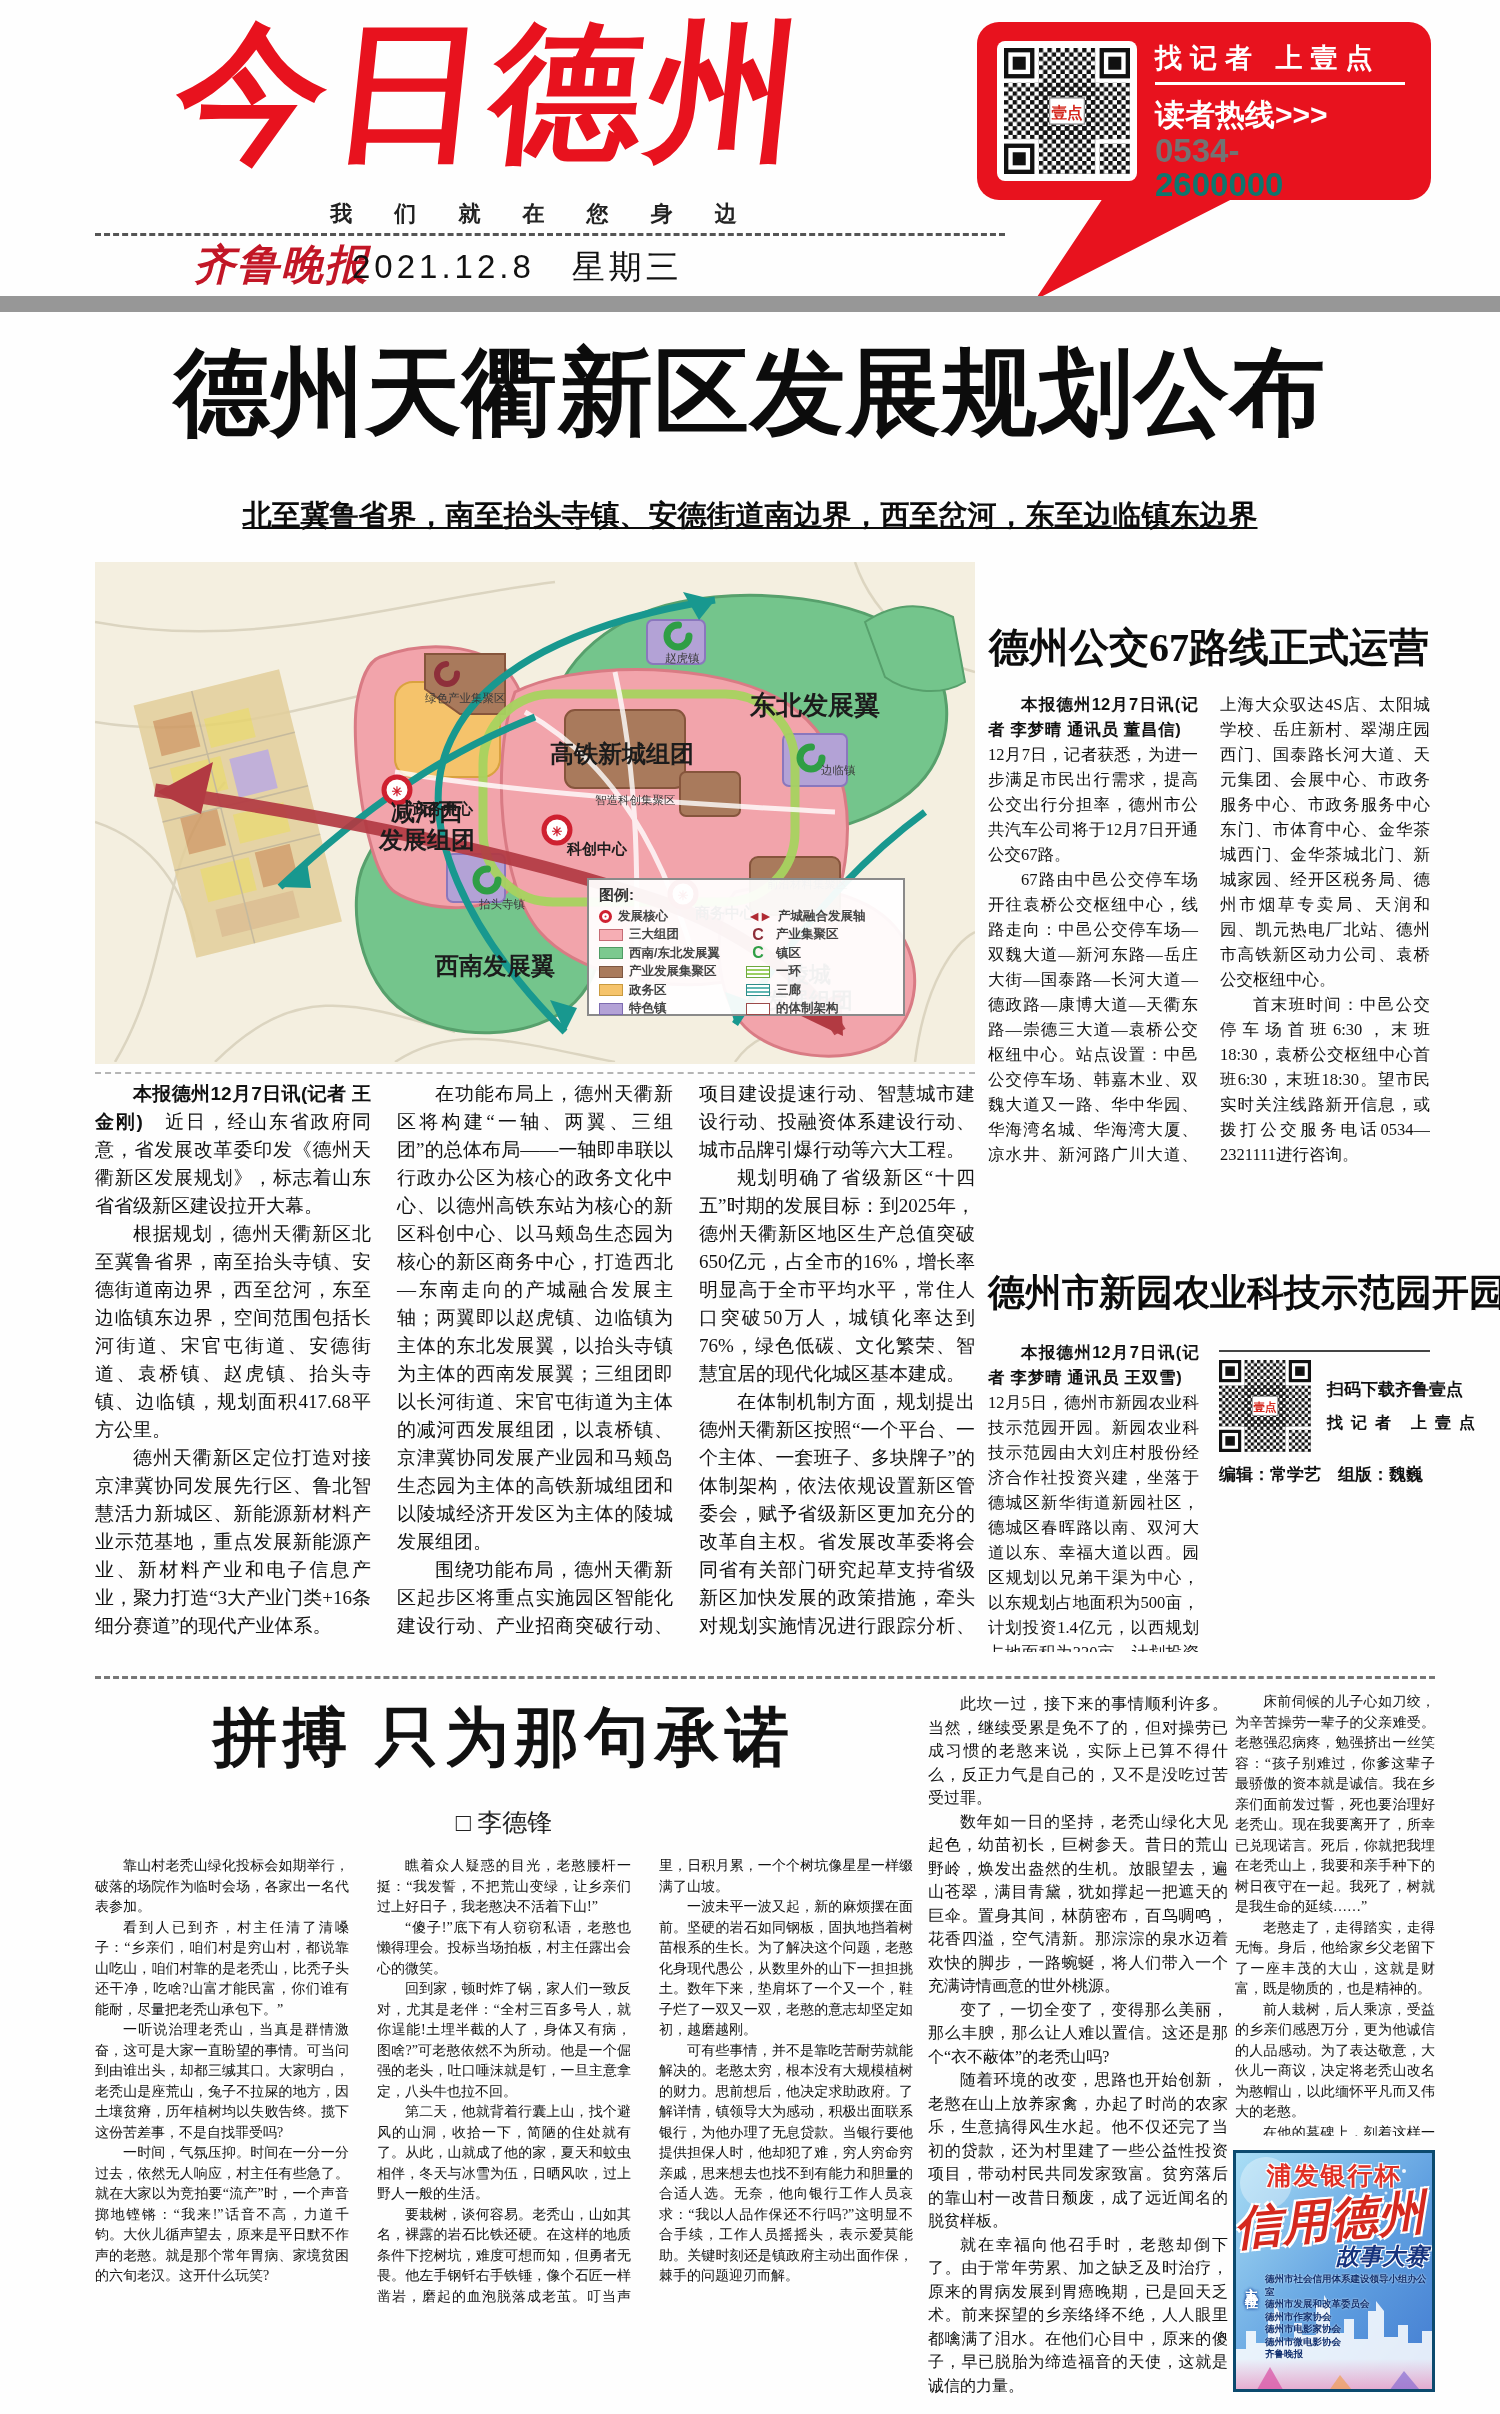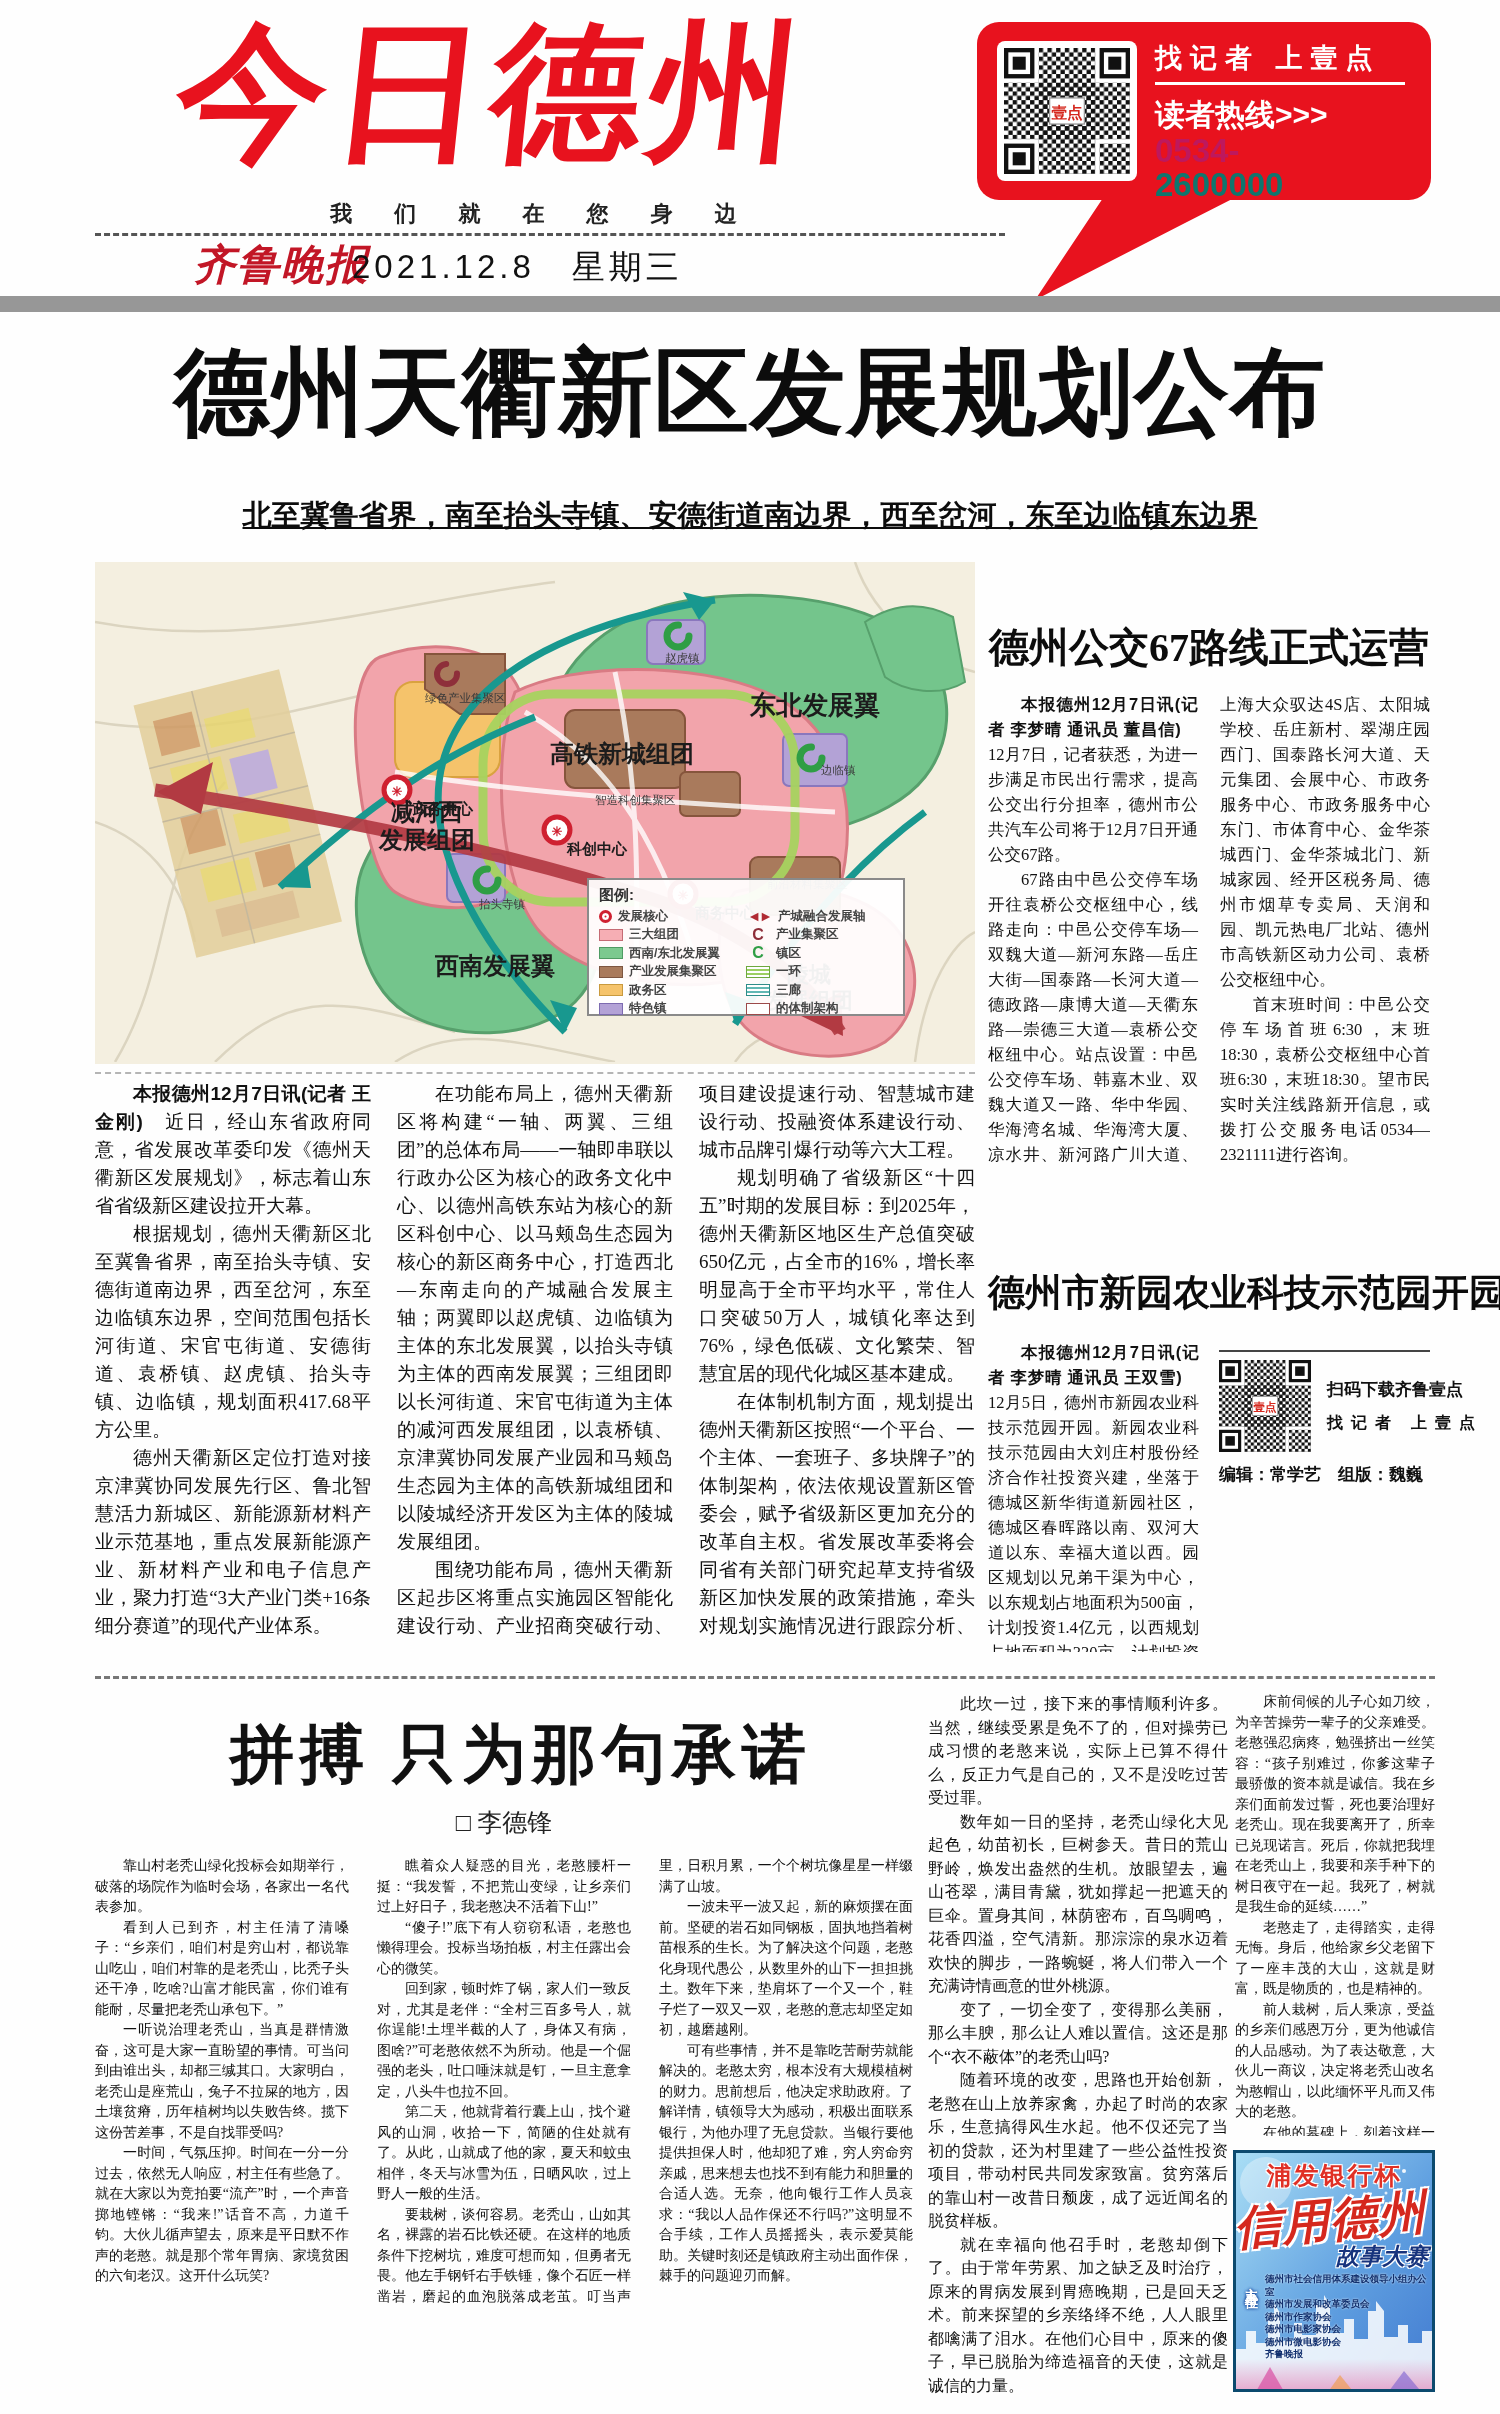--- a/index.html
+++ b/index.html
@@ -19,21 +19,21 @@
       font-family:"Liberation Sans",sans-serif;letter-spacing:4px;}
   .graybar{left:0;top:296px;width:1500px;height:16px;background:#979797;}
   
   .bubble{left:977px;top:22px;width:454px;height:178px;background:#e8121e;border-radius:22px;}
   .bubble-tail{left:1035px;top:195px;width:230px;height:105px;}
   .qr-big{left:997px;top:41px;width:140px;height:140px;background:#fff;border-radius:8px;padding:7px;}
   .bub-line1{left:1155px;top:40px;width:265px;color:#fff;font-weight:bold;font-size:27px;
       letter-spacing:8px;font-family:"Liberation Sans",sans-serif;white-space:nowrap;}
   .bub-rule{left:1155px;top:82px;width:250px;border-top:3px solid #fff;height:0;}
   .bub-hot{left:1155px;top:95px;color:#fff;font-weight:bold;font-size:30px;font-family:"Liberation Sans",sans-serif;}
-  .bub-ph1{left:1155px;top:132px;color:#be185d;font-weight:bold;font-size:33px;font-family:"Liberation Sans",sans-serif;}
+  .bub-ph1{left:1155px;top:132px;color:#737373;font-weight:bold;font-size:33px;font-family:"Liberation Sans",sans-serif;}
   .bub-ph2{left:1155px;top:166px;color:#0f766e;font-weight:bold;font-size:33px;font-family:"Liberation Sans",sans-serif;}
   
   .headline{left:80px;top:336px;width:1340px;text-align:center;font-size:95px;font-weight:900;
       letter-spacing:1px;line-height:1.2;color:#0c0c0c;white-space:nowrap;}
   .subhead{left:80px;top:496px;width:1340px;text-align:center;font-size:29px;font-weight:600;color:#0c0c0c;white-space:nowrap;text-decoration:underline;}
   
   .map{left:95px;top:562px;width:880px;height:502px;background:#f4efe0;overflow:hidden;}
   .legend{position:absolute;left:492px;top:316px;width:318px;height:138px;background:rgba(255,255,255,.94);
       border:2px solid #8a8a8a;padding:6px 10px;font-family:"Liberation Sans",sans-serif;}
   .legend-title{font-size:15px;font-weight:bold;color:#333;margin-bottom:2px;}
@@ -371,21 +371,21 @@
       <div>
         <div class="qr-cap1" data-name="qr-caption-1">扫码下载齐鲁壹点</div>
         <div class="qr-cap2" data-name="qr-caption-2">找 记 者　上 壹 点</div>
       </div>
     </div>
     <div class="editor-line" data-name="editor-credit-line">编辑：常学艺　组版：魏巍</div>
   </div>
 
   <div class="abs dash-mid" data-name="section-divider"></div>
 
-  <h2 class="abs essay-title" style="margin:17px" data-name="essay-title">拼搏  只为那句承诺</h2>
+  <h2 class="abs essay-title" style="margin:0" data-name="essay-title">拼搏  只为那句承诺</h2>
   <div class="abs essay-author" data-name="essay-author">□ 李德锋</div>
   <div class="abs essay-a body-text" data-name="essay-columns-1-3">
     <p data-name="paragraph">靠山村老秃山绿化投标会如期举行，破落的场院作为临时会场，各家出一名代表参加。</p>
     <p data-name="paragraph">看到人已到齐，村主任清了清嗓子：“乡亲们，咱们村是穷山村，都说靠山吃山，咱们村靠的是老秃山，比秃子头还干净，吃啥?山富才能民富，你们谁有能耐，尽量把老秃山承包下。”</p>
     <p data-name="paragraph">一听说治理老秃山，当真是群情激奋，这可是大家一直盼望的事情。可当问到由谁出头，却都三缄其口。大家明白，老秃山是座荒山，兔子不拉屎的地方，因土壤贫瘠，历年植树均以失败告终。揽下这份苦差事，不是自找罪受吗?</p>
     <p data-name="paragraph">一时间，气氛压抑。时间在一分一分过去，依然无人响应，村主任有些急了。就在大家以为竞拍要“流产”时，一个声音掷地铿锵：“我来!”话音不高，力道千钧。大伙儿循声望去，原来是平日默不作声的老憨。就是那个常年胃病、家境贫困的六旬老汉。这开什么玩笑?</p>
     <p data-name="paragraph">瞧着众人疑惑的目光，老憨腰杆一挺：“我发誓，不把荒山变绿，让乡亲们过上好日子，我老憨决不活着下山!”</p>
     <p data-name="paragraph">“傻子!”底下有人窃窃私语，老憨也懒得理会。投标当场拍板，村主任露出会心的微笑。</p>
     <p data-name="paragraph">回到家，顿时炸了锅，家人们一致反对，尤其是老伴：“全村三百多号人，就你逞能!土埋半截的人了，身体又有病，图啥?”可老憨依然不为所动。他是一个倔强的老头，吐口唾沫就是钉，一旦主意拿定，八头牛也拉不回。</p>
     <p data-name="paragraph">第二天，他就背着行囊上山，找个避风的山洞，收拾一下，简陋的住处就有了。从此，山就成了他的家，夏天和蚊虫相伴，冬天与冰雪为伍，日晒风吹，过上野人一般的生活。</p>

